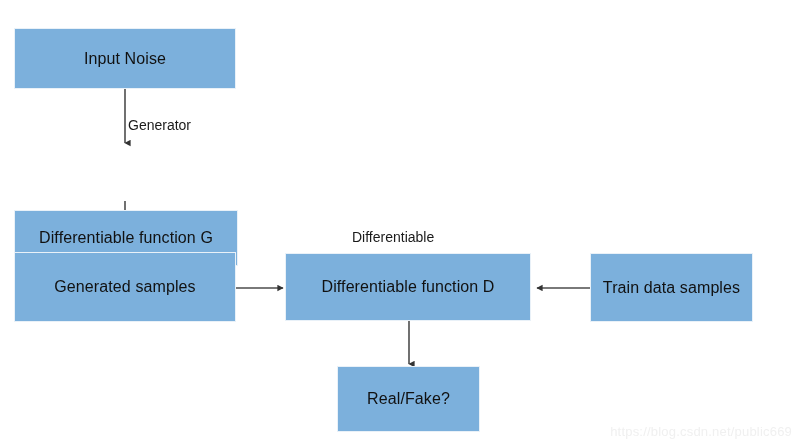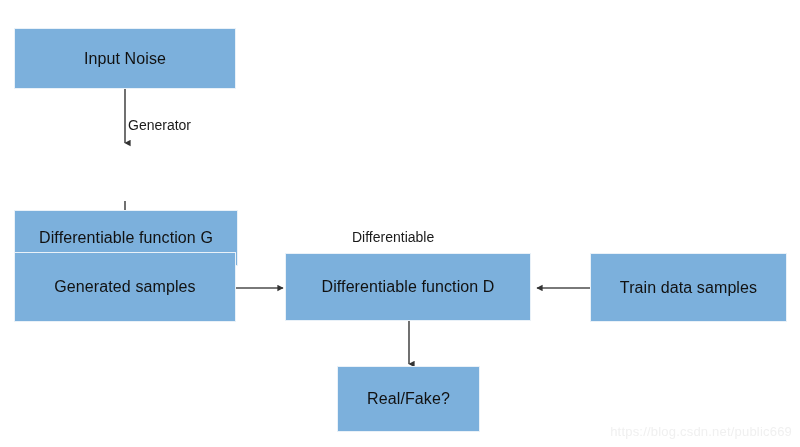--- a/index.html
+++ b/index.html
@@ -97,21 +97,21 @@
   </div>
 
   <div class="node" style="left:14px; top:252px; width:222px; height:70px;">
     <span>Generated samples</span>
   </div>
 
   <div class="node" style="left:285px; top:253px; width:246px; height:68px;">
     <span>Differentiable function D</span>
   </div>
 
-  <div class="node" style="left:590px; top:253px; width:197px; height:69px;">
+  <div class="node" style="left:590px; top:253px; width:163px; height:69px;">
     <span>Train data samples</span>
   </div>
 
   <div class="node" style="left:337px; top:366px; width:143px; height:66px;">
     <span>Real/Fake?</span>
   </div>
 
   <div class="edge-label" style="left:128px; top:117px;">Generator</div>
 
   <div class="edge-label" style="left:352px; top:229px;">Differentiable</div>

